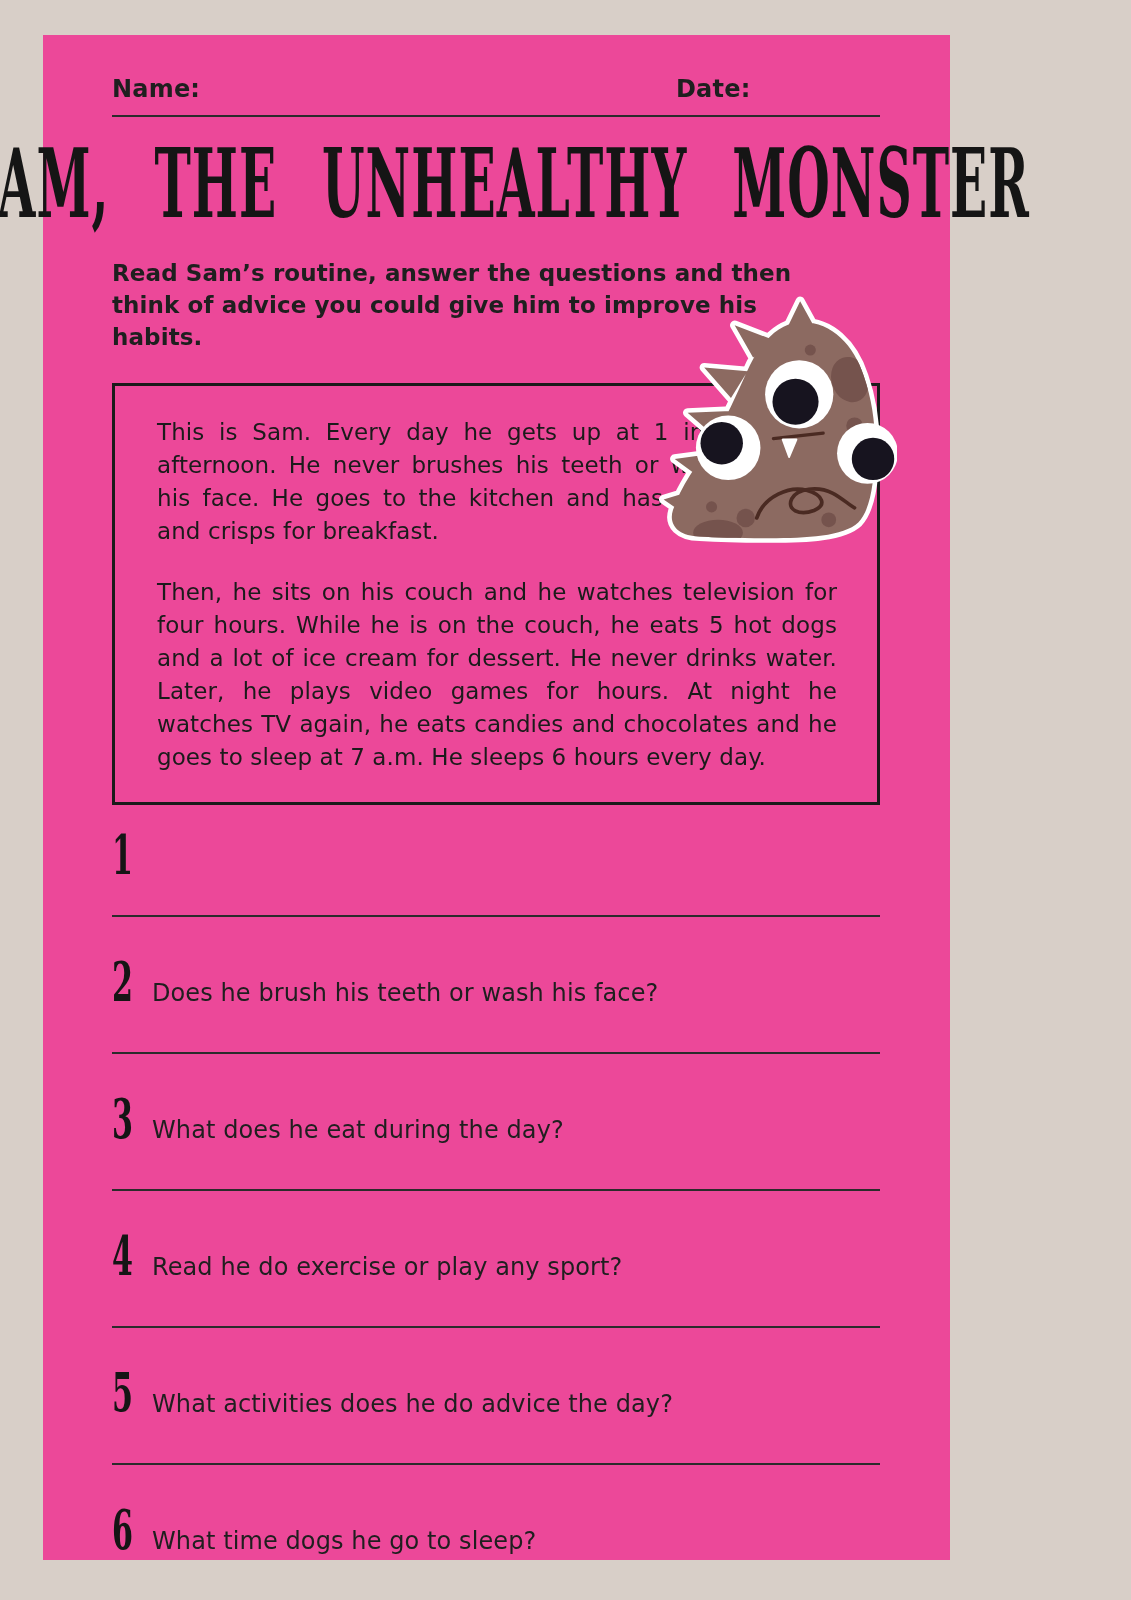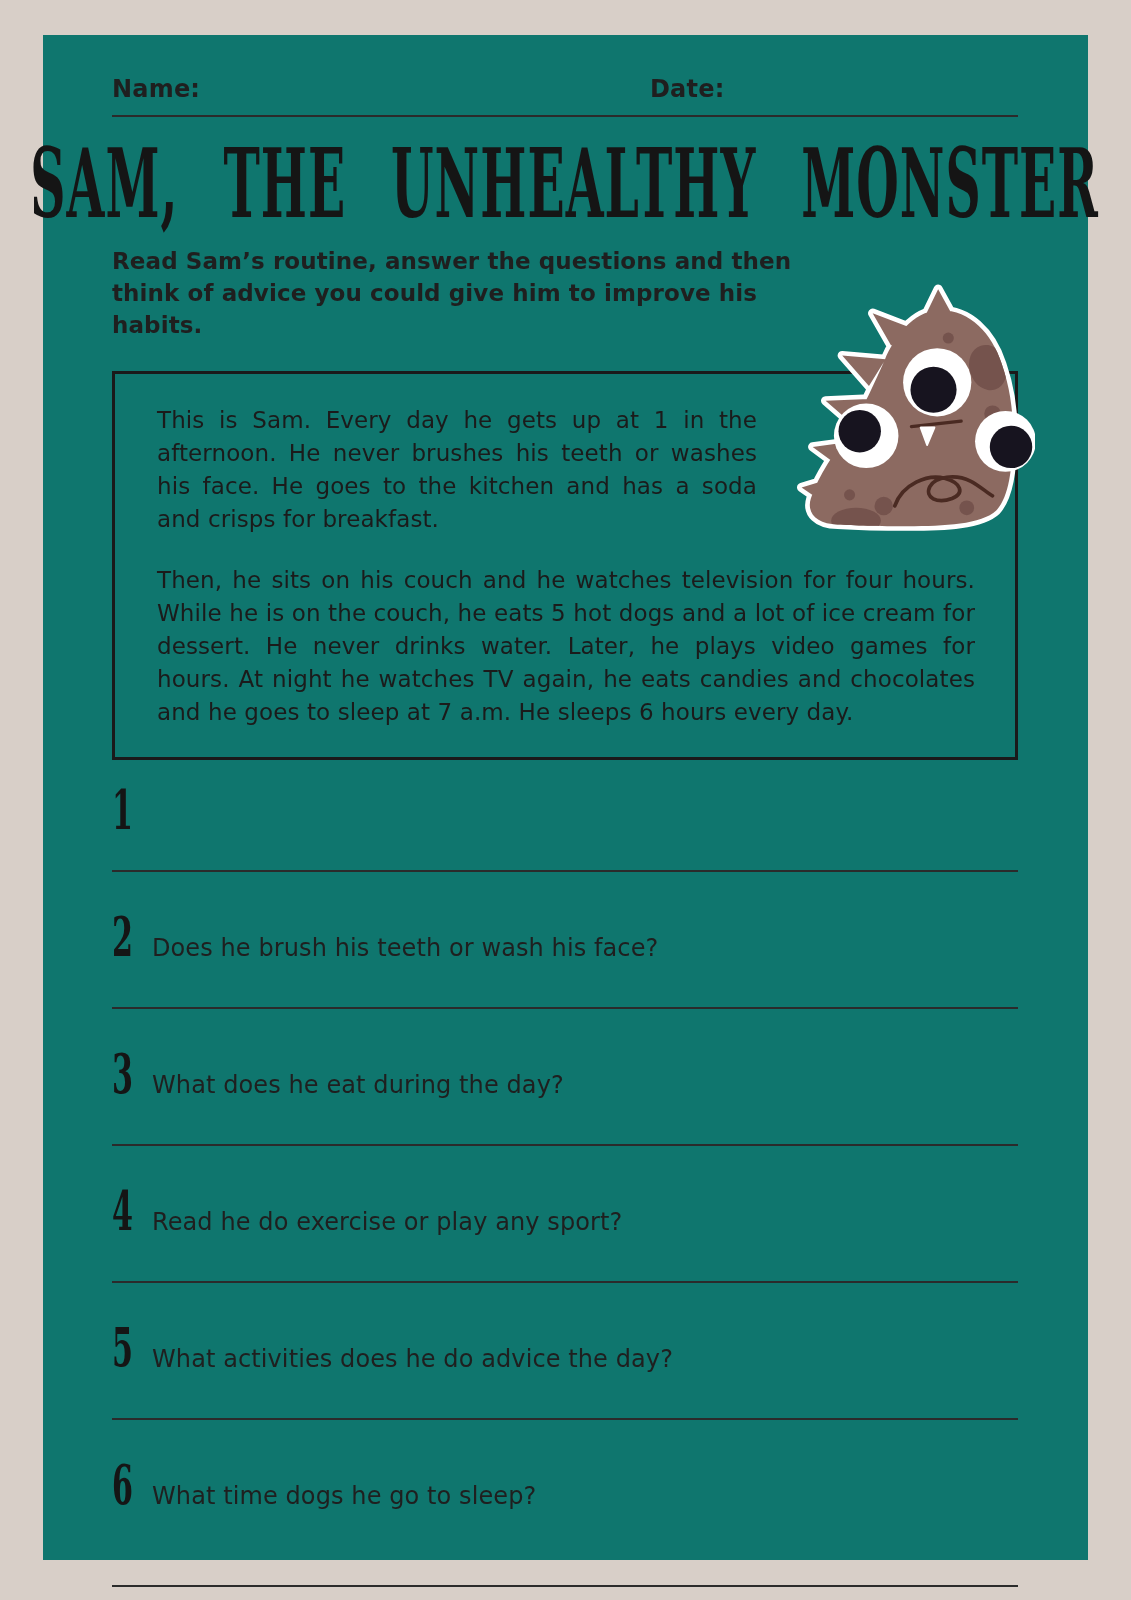--- a/index.html
+++ b/index.html
@@ -7,38 +7,38 @@
     width: 1131px; height: 1600px;
     background: #D8CFC8;
     position: relative;
     overflow: hidden;
     font-family: "DejaVu Sans", sans-serif;
     color: #1F1F1F;
   }
   .page {
     position: absolute;
     left: 43px; top: 35px;
-    width: 1045px; height: 1525px;
-    background: #0f766e;
+    width: 907px; height: 1525px;
+    background: #ec4899;
     box-sizing: border-box;
     padding: 40px 70px 0 69px;
   }
   
   .header-row {
     position: relative;
     border-bottom: 2px solid #2B2B2B;
     padding-bottom: 10px;
     height: 30px;
   }
   .field-label {
     font-size: 24px;
     font-weight: bold;
     letter-spacing: 0.2px;
   }
-  .date-label { position: absolute; left: 538px; top: 0; }
+  .date-label { position: absolute; left: 564px; top: 0; }
   
   .title-wrap {
     margin-top: 22px;
     display: flex;
     justify-content: center;
     height: 92px;
     align-items: flex-start;
   }
   .title {
     margin: 0;
@@ -48,21 +48,21 @@
     font-weight: 700;
     font-size: 94px;
     line-height: 0.95;
     transform: scale(0.52, 1.02);
     letter-spacing: 0.02em;
     word-spacing: 0.55em;
     color: #151515;
   }
   
   .instructions {
-    margin-top: 14px;
+    margin-top: 26px;
     font-size: 23px;
     font-weight: bold;
     line-height: 32px;
     white-space: pre-line;
     max-width: 700px;
     letter-spacing: 0.1px;
   }
   
   .passage-box {
     position: relative;

